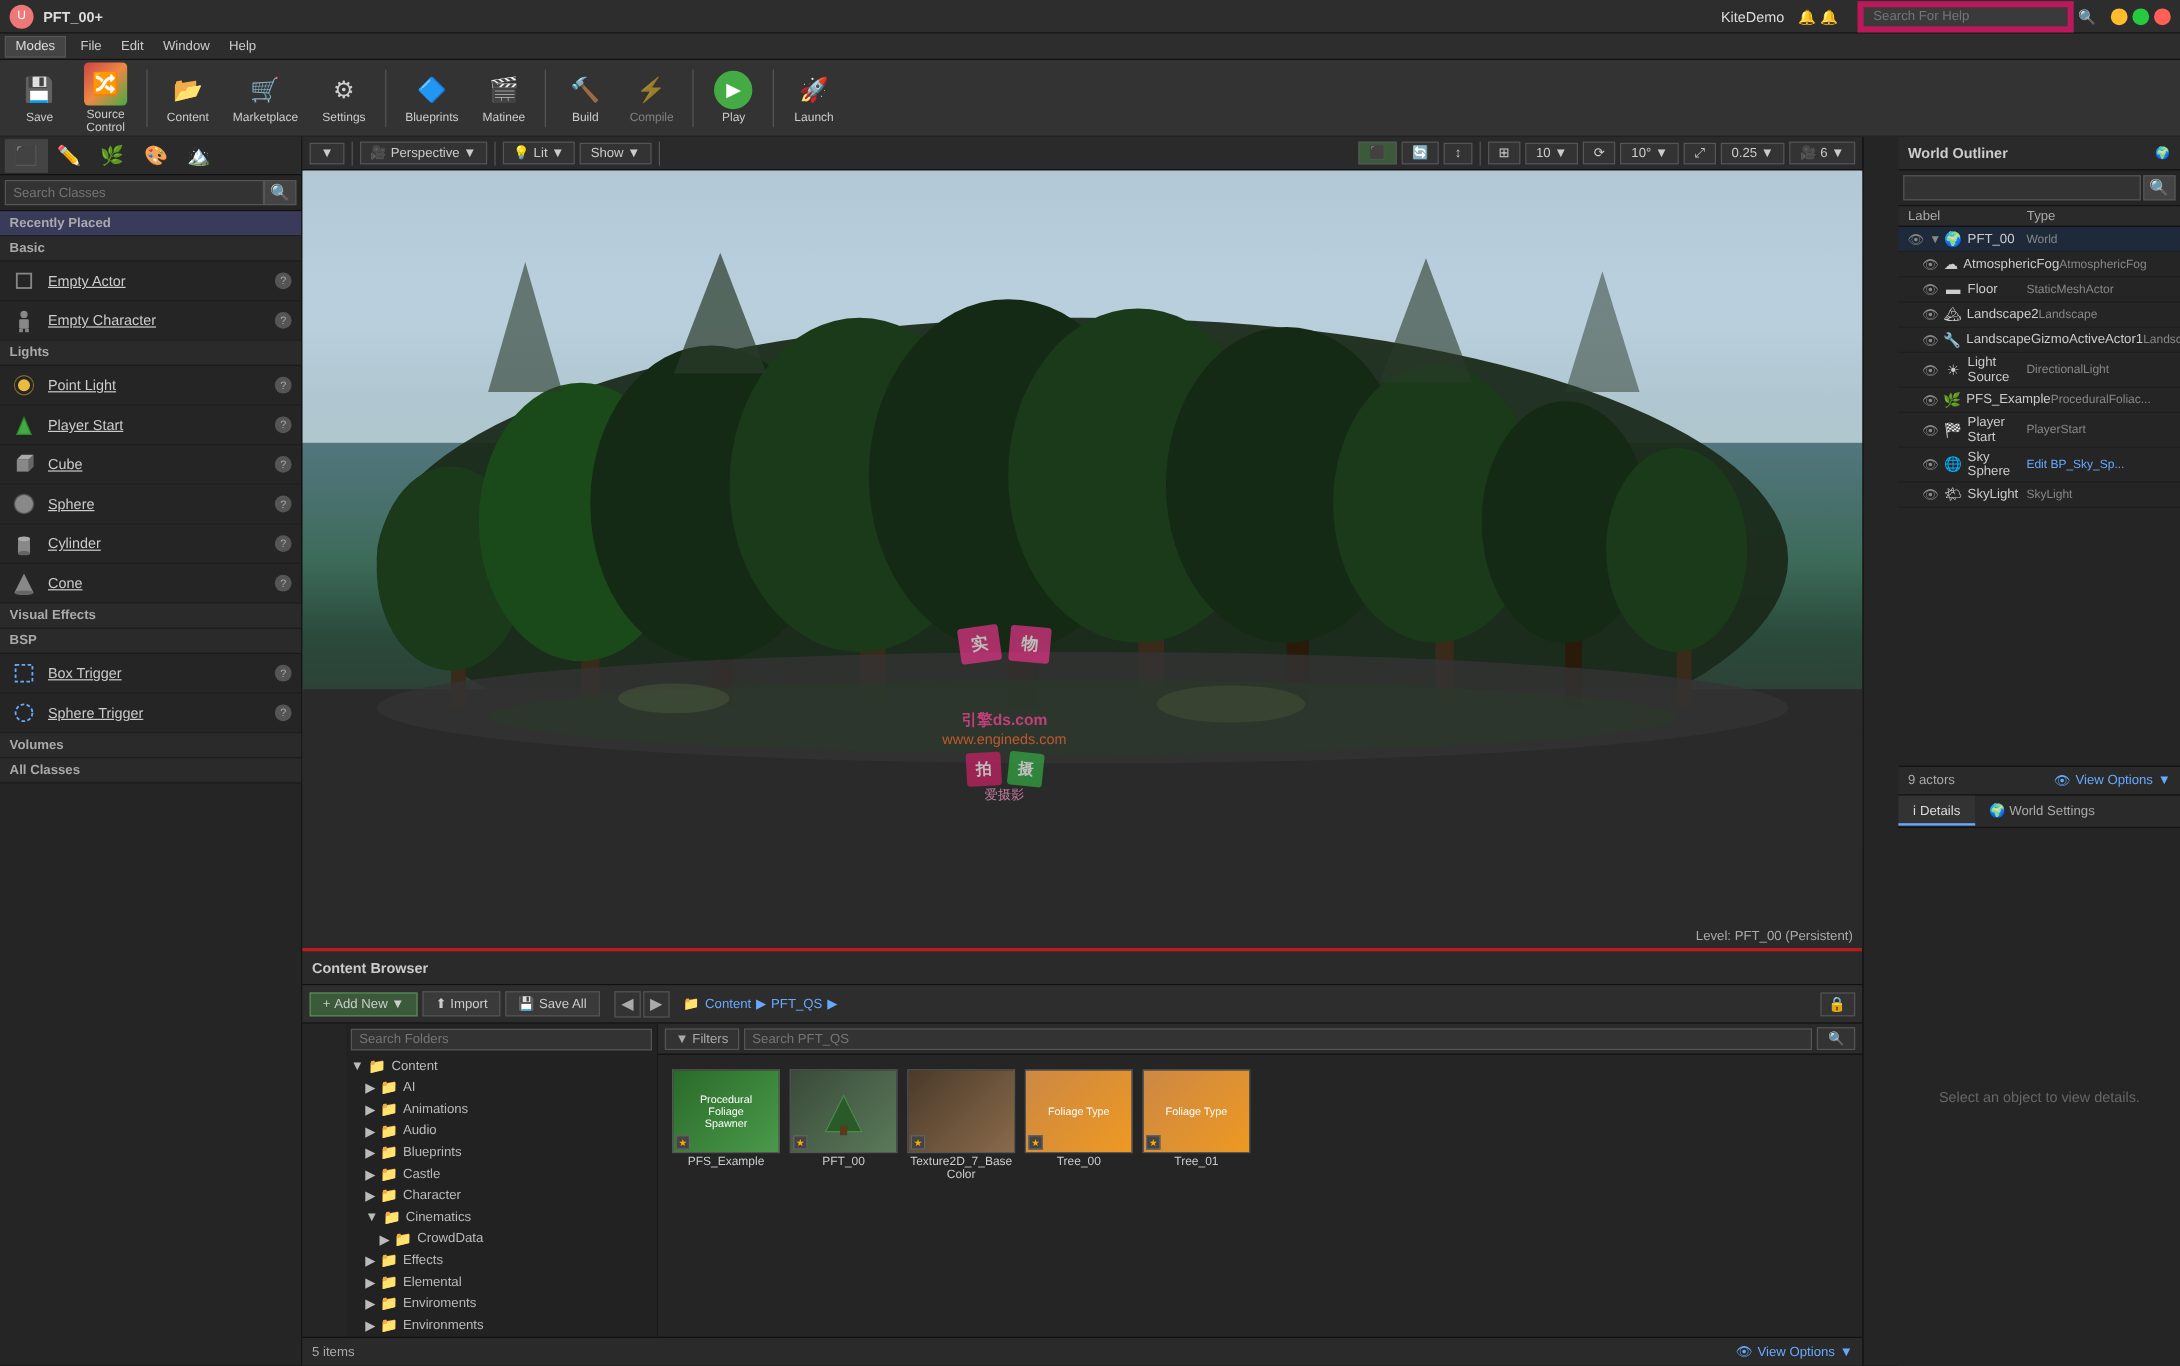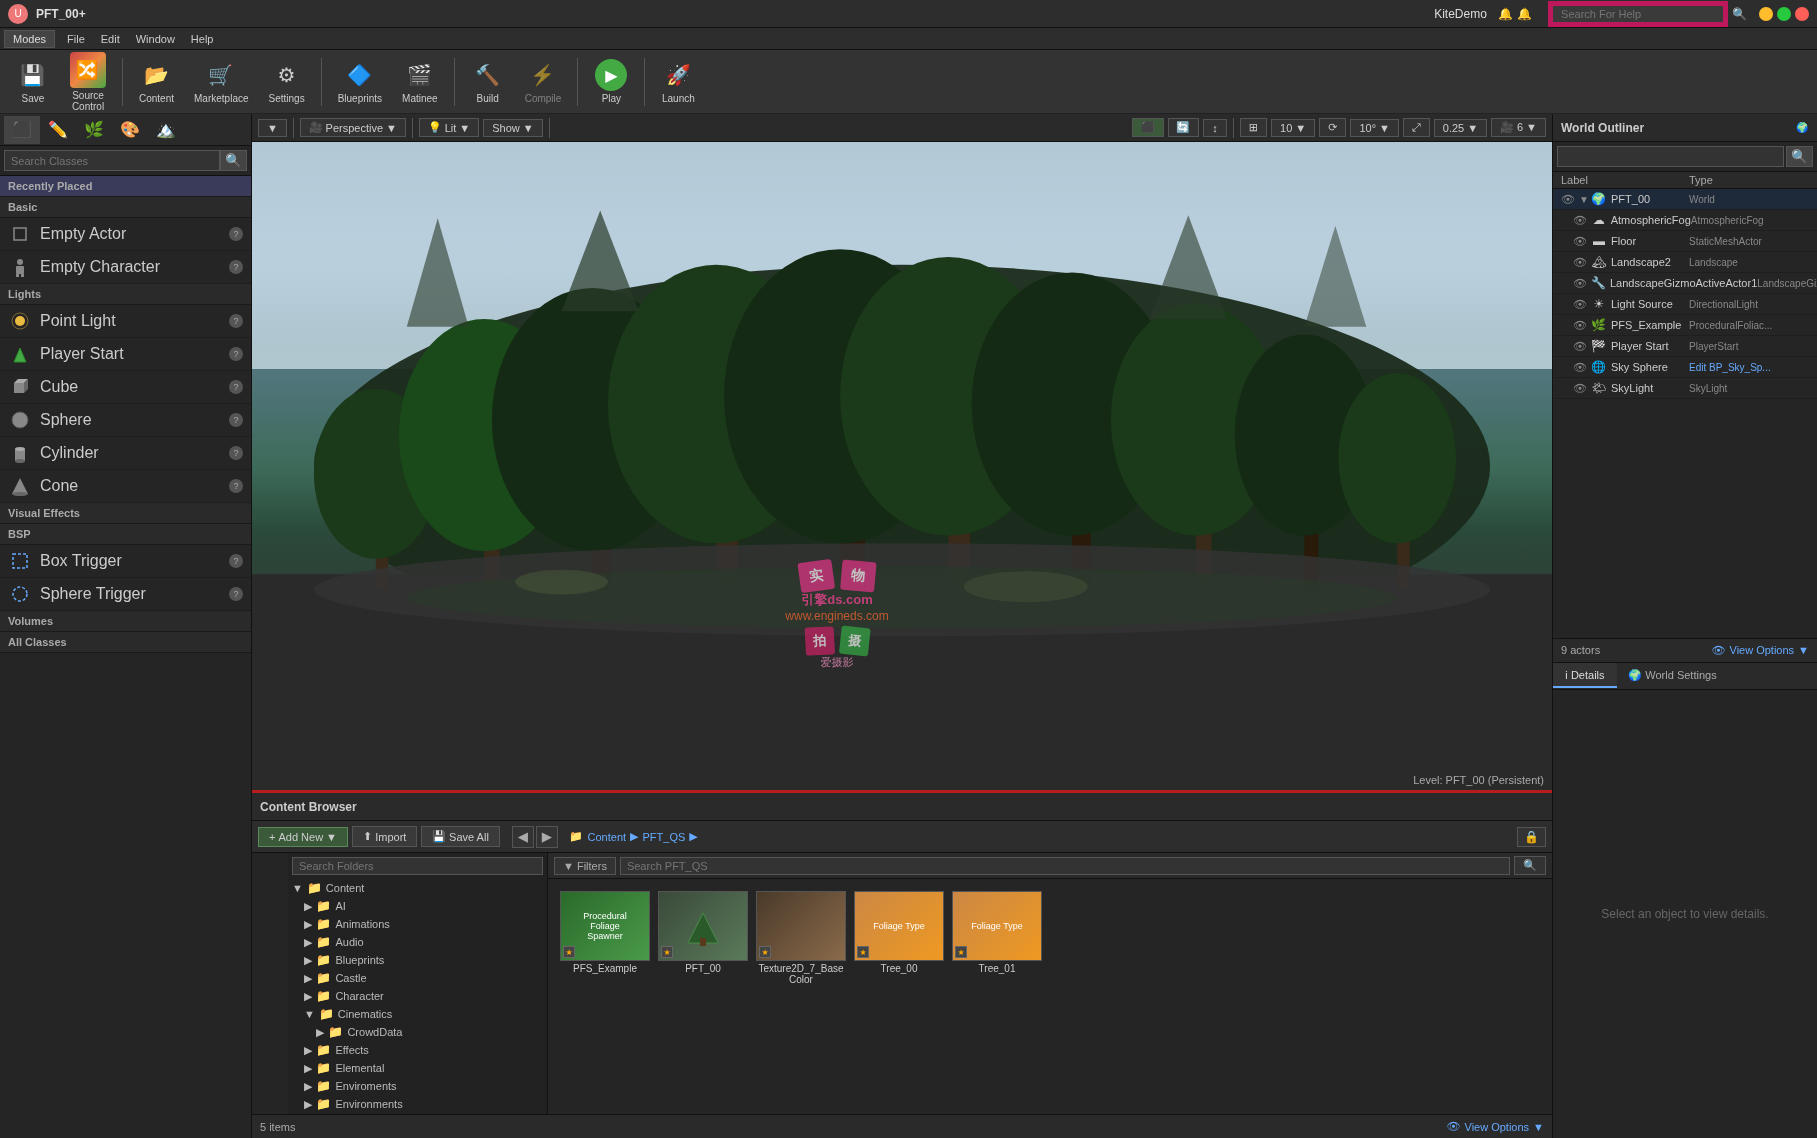--- a/index.html
+++ b/index.html
@@ -39,21 +39,21 @@
     .mode-icon.active { background: #444; }
 
     #left-panel .search-row { padding: 4px; border-bottom: 1px solid #111; display: flex; }
     #left-panel .search-row input { flex: 1; background: #333; border: 1px solid #555; color: #ccc; padding: 2px 6px; font-size: 11px; }
     #left-panel .search-row .search-btn { background: #444; border: 1px solid #555; color: #aaa; padding: 2px 4px; cursor: pointer; }
 
     .category-header { padding: 4px 8px; background: #2a2a2a; color: #aaa; font-size: 11px; font-weight: bold; cursor: pointer; border-bottom: 1px solid #1a1a1a; display: flex; align-items: center; }
 
     .place-item { display: flex; align-items: center; padding: 4px 8px; border-bottom: 1px solid #1e1e1e; cursor: pointer; }
     .place-item .item-icon { width: 24px; height: 24px; margin-right: 8px; display: flex; align-items: center; justify-content: center; }
-    .place-item .item-label { flex: 1; font-size: 16px; color: #ccc; }
+    .place-item .item-label { flex: 1; font-size: 12px; color: #ccc; text-decoration: underline; }
     .place-item .item-info { width: 14px; height: 14px; border-radius: 50%; background: #555; display: flex; align-items: center; justify-content: center; font-size: 9px; color: #aaa; }
 
     
     #center-panel { flex: 1; display: flex; flex-direction: column; background: #1a1a1a; }
 
     
     #viewport-toolbar { height: 28px; background: #2a2a2a; display: flex; align-items: center; padding: 0 6px; gap: 4px; border-bottom: 1px solid #111; }
     .vp-btn { padding: 2px 8px; background: #333; border: 1px solid #555; color: #ccc; font-size: 11px; cursor: pointer; display: flex; align-items: center; gap: 3px; }
     .vp-sep { width: 1px; height: 20px; background: #555; margin: 0 2px; }
     .vp-tools { margin-left: auto; display: flex; align-items: center; gap: 4px; }
@@ -96,21 +96,21 @@
     .cb-item { width: 90px; display: flex; flex-direction: column; align-items: center; cursor: pointer; }
     .cb-thumb { width: 90px; height: 70px; background: #333; border: 1px solid #555; display: flex; align-items: center; justify-content: center; position: relative; overflow: hidden; }
     .cb-thumb .star-badge { position: absolute; bottom: 2px; left: 2px; width: 12px; height: 12px; background: #444; border: 1px solid #666; display: flex; align-items: center; justify-content: center; font-size: 8px; color: #fa0; }
     .cb-item-label { font-size: 10px; color: #ccc; text-align: center; margin-top: 2px; max-width: 90px; word-break: break-all; }
 
     #cb-footer { height: 24px; background: #2a2a2a; display: flex; align-items: center; padding: 0 8px; border-top: 1px solid #111; }
     #cb-footer .items-count { font-size: 11px; color: #aaa; flex: 1; }
     #cb-footer .view-opts { font-size: 11px; color: #6af; cursor: pointer; display: flex; align-items: center; gap: 4px; }
 
     
-    #right-panel { width: 265px; background: #252525; border-left: 1px solid #111; display: flex; flex-direction: column; }
+    #right-panel { width: 265px; background: #252525; border-left: 1px solid #111; display: flex; flex-direction: column; padding-left: 29px; }
     #right-panel .outliner-header { height: 28px; background: #2a2a2a; display: flex; align-items: center; padding: 0 8px; border-bottom: 1px solid #111; }
     #right-panel .outliner-title { font-size: 12px; color: #ccc; font-weight: bold; flex: 1; }
     #outliner-search { padding: 4px; border-bottom: 1px solid #111; display: flex; gap: 2px; }
     #outliner-search input { flex: 1; background: #333; border: 1px solid #555; color: #ccc; padding: 2px 6px; font-size: 11px; }
     #outliner-cols { display: flex; background: #2a2a2a; border-bottom: 1px solid #111; font-size: 11px; color: #aaa; padding: 2px 8px; }
     #outliner-cols .col-label { flex: 1; cursor: pointer; }
     #outliner-cols .col-type { width: 120px; cursor: pointer; }
     .outliner-item { display: flex; align-items: center; padding: 2px 8px; border-bottom: 1px solid #1e1e1e; cursor: pointer; font-size: 11px; }
     .outliner-item .eye-icon { width: 14px; height: 14px; margin-right: 4px; color: #888; font-size: 11px; display: flex; align-items: center; justify-content: center; }
     .outliner-item .actor-icon { width: 16px; height: 16px; margin-right: 4px; font-size: 12px; display: flex; align-items: center; justify-content: center; }
@@ -454,21 +454,21 @@
         <polygon points="200,80 225,15 250,80" fill="#2a3a2a" opacity="0.7"></polygon>
         <polygon points="580,85 605,18 630,85" fill="#2a3a2a" opacity="0.6"></polygon>
         <polygon points="680,90 700,25 720,90" fill="#2a3a2a" opacity="0.5"></polygon>
       </svg>
 
       <div id="viewport-watermark" style="position:absolute;bottom:120px;left:45%;transform:translateX(-50%);">
         <div class="watermark-content">
           <div class="wm-badge" style="background:#e63489;color:#fff;transform:rotate(-8deg);padding:6px 10px;font-size:14px;">实</div>
           <div class="wm-badge" style="background:#e6348a;color:#fff;transform:rotate(5deg);padding:6px 10px;font-size:14px;">物</div>
         </div>
-        <div class="wm-text" style="font-size:13px;color:#ff4499;font-weight:bold;">引擎ds.com</div>
+        <div class="wm-text" style="font-size:13px;color:#ff4499;font-weight:bold;margin-top:39px;">引擎ds.com</div>
         <div class="wm-text" style="color:#ff6633;font-size:12px;">www.engineds.com</div>
         <div style="display:flex;gap:6px;justify-content:center;margin-top:4px;">
           <div class="wm-badge" style="background:#cc2266;color:#fff;transform:rotate(-3deg);padding:5px 8px;font-size:13px;">拍</div>
           <div class="wm-badge" style="background:#33aa44;color:#fff;transform:rotate(6deg);padding:5px 8px;font-size:13px;">摄</div>
         </div>
         <div class="wm-text" style="color:#ff99cc;font-size:11px;">爱摄影</div>
       </div>
       <div id="viewport-footer">
         <span>Level: PFT_00 (Persistent)</span>
       </div>

